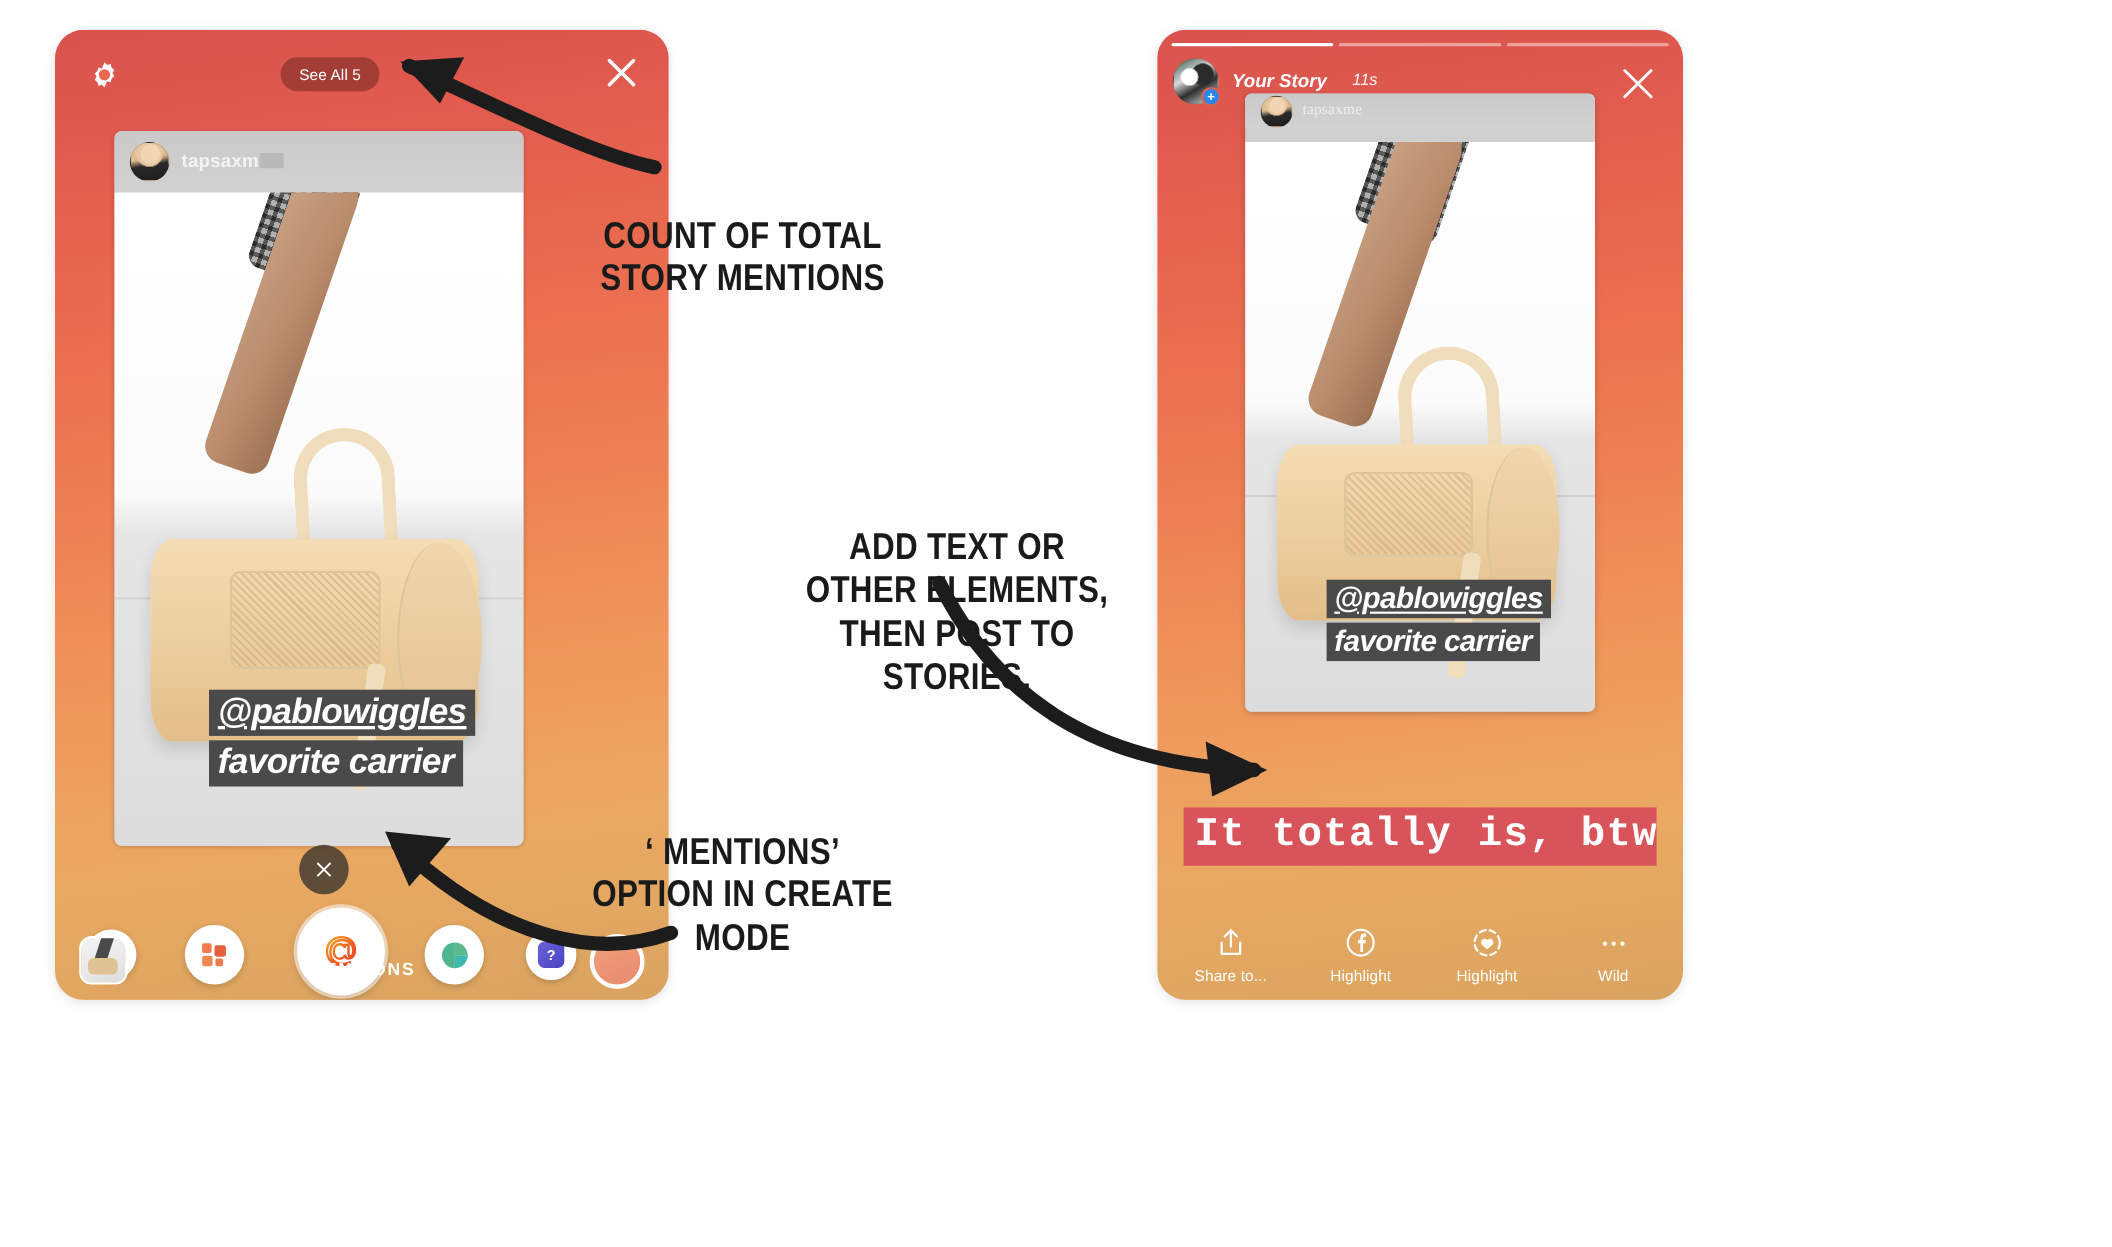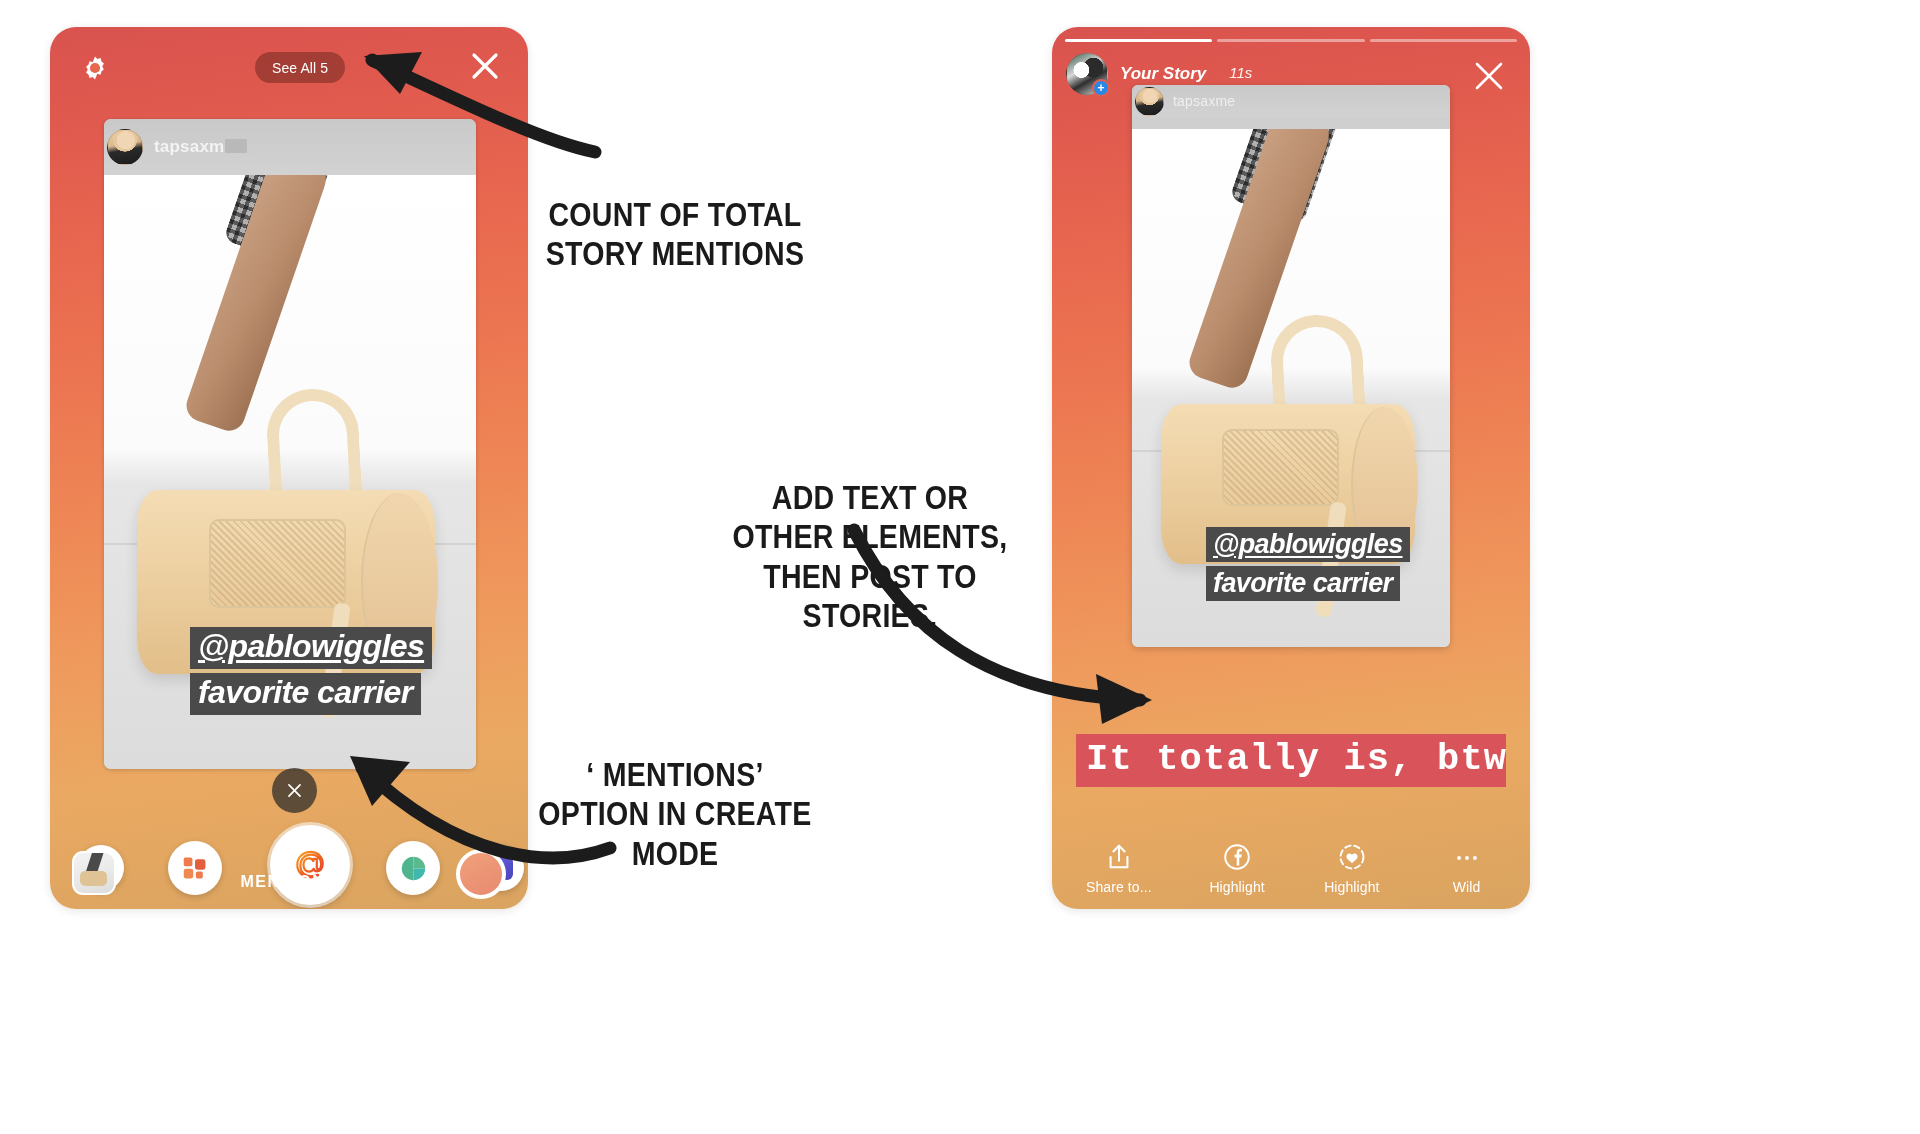--- a/index.html
+++ b/index.html
@@ -12,21 +12,21 @@
   }
   .stage { position:relative; width:1920px; height:1134px; background:#fff; }
 
   
   .phone {
     position:absolute;
     border-radius:26px;
     overflow:hidden;
     box-shadow:0 2px 10px rgba(0,0,0,0.10);
   }
-  #phone-left  { left:50px;  top:27px;  width:478px; height:882px; }
+  #phone-left  { left:50px;  top:27px;  width:558px; height:882px; }
   #phone-right { left:1052px; top:27px; width:478px; height:882px; }
 
   .phone-bg {
     position:absolute; inset:0;
     background:linear-gradient(173deg,
        #d9534f 0%,
        #e0594e 10%,
        #e8674f 24%,
        #ec7551 38%,
        #ee8655 52%,
@@ -54,21 +54,21 @@
   .mention-card {
     position:absolute;
     left:54px; top:92px; width:372px; height:650px;
     background:#cfcfcf;
     border-radius:7px;
     overflow:hidden;
     box-shadow:0 1px 4px rgba(0,0,0,0.18);
   }
   .mc-head {
     position:absolute; left:0; top:0; width:100%; height:56px;
-    display:flex; align-items:center; gap:11px; padding-left:3px;
+    display:flex; align-items:center; gap:11px; padding-left:14px;
     background:linear-gradient(180deg,#c9c9c9,#d2d2d2);
   }
   .mc-avatar {
     width:36px; height:36px; border-radius:50%;
     background:
       radial-gradient(circle at 52% 30%, #f0d6b4 0 30%, transparent 31%),
       radial-gradient(circle at 50% 28%, #e8c79e 0 40%, transparent 41%),
       linear-gradient(170deg,#e8cfa8 0%,#d9b98e 42%,#2a2a2a 58%,#1c1c1c 100%);
     flex:none; border:1px solid rgba(0,0,0,0.12);
   }
@@ -247,21 +247,21 @@
     color:#fff; font-size:12px; line-height:1; font-weight:700;
   }
   .story-user { color:#fff; font-size:17px; font-weight:700; }
   .story-time { color:rgba(255,255,255,0.93); font-size:15px; font-weight:400; margin-left:23px; }
 
   .repost-card {
     position:absolute; left:80px; top:58px; width:318px; height:562px;
     background:#cfcfcf; border-radius:6px; overflow:hidden;
     box-shadow:0 2px 7px rgba(0,0,0,0.18);
   }
-  .repost-card .mc-head { height:32px; gap:9px; }
+  .repost-card .mc-head { height:32px; gap:9px;font-family:Liberation Serif, serif; }
   .repost-card .mc-avatar { width:29px; height:29px; }
   .repost-card .mc-name { font-size:14px; font-weight:400; color:#efefef; }
   .repost-card .mc-photo { top:44px; }
   .repost-card .mention-overlay { left:34px; bottom:46px; }
   .repost-card .mention-line { font-size:27px; padding:2px 7px 3px 7px; }
 
   .typed-banner {
     position:absolute; left:24px; right:24px; bottom:122px;
     background:#d9545a;
     padding:6px 17px 8px 10px;

